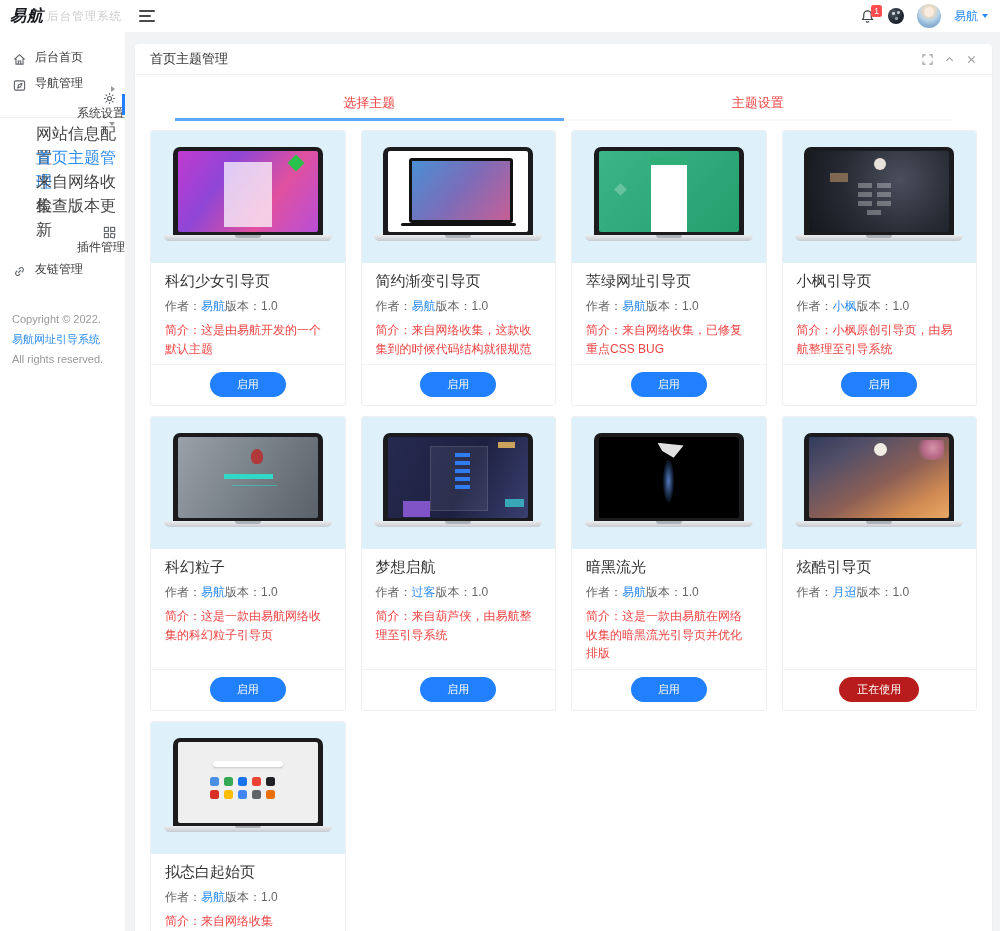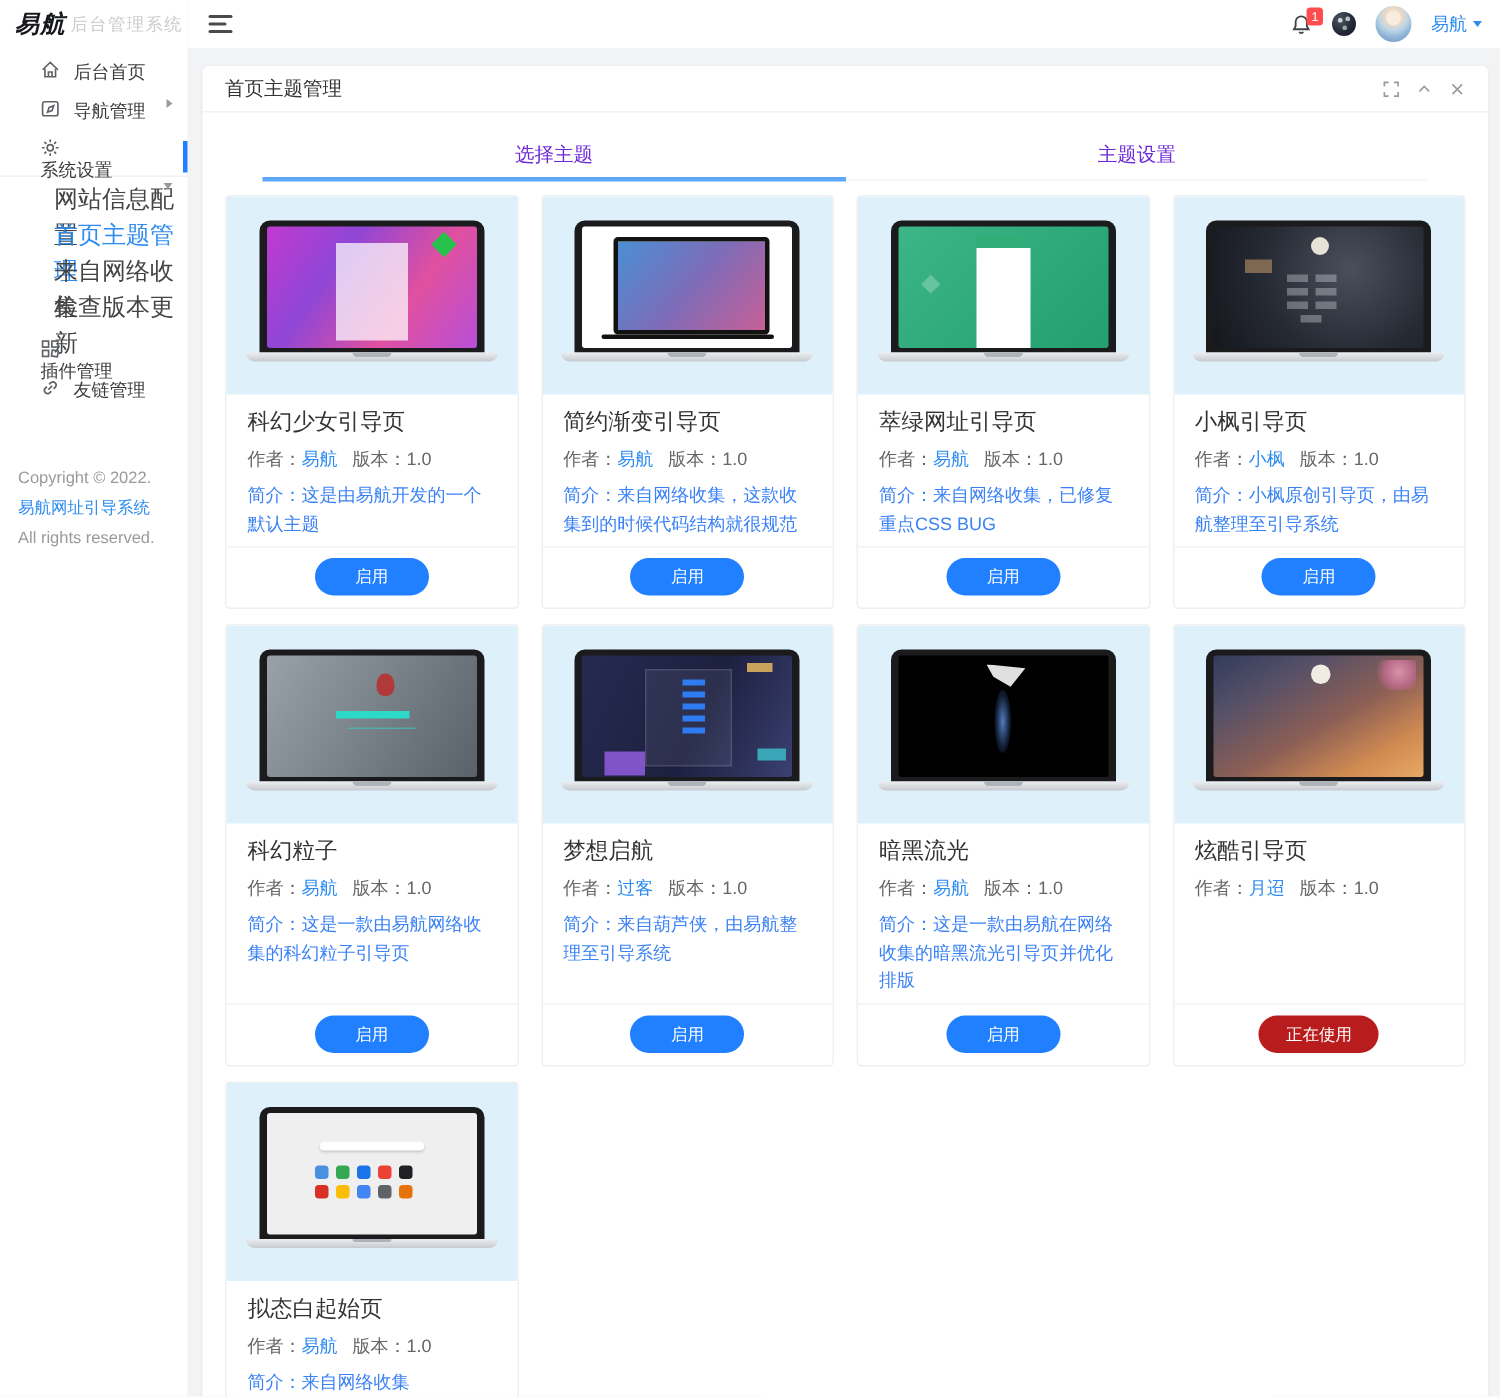--- a/index.html
+++ b/index.html
@@ -9,21 +9,21 @@
     background:#f2f3f5; color:#333; font-size:12px;
   }
   .app { display:flex; width:1000px; height:931px; }
 
   
   .sidebar { width:125px; background:#fff; flex-shrink:0; display:flex; flex-direction:column; position:relative; z-index:3; }
   .logo { height:32px; display:flex; align-items:center; padding-left:10px; white-space:nowrap; }
   .logo-main { font-family:"DejaVu Serif", serif; font-style:italic; font-weight:bold; font-size:16px; color:#16181d; letter-spacing:1px; }
   .logo-sub { font-size:11.5px; color:#ccc; margin-left:3px; letter-spacing:1px; }
   .nav { margin-top:8px; }
-  .nav-item { position:relative; height:26px; display:flex; align-items:flex-start; padding-left:27px; color:#3a3a3a; cursor:pointer; }
+  .nav-item { position:relative; height:26px; display:flex; align-items:flex-end; padding-left:13px; color:#3a3a3a; cursor:pointer; }
   .nav-item .ic { width:13px; height:13px; margin-right:9px; color:#5f6368; flex-shrink:0; }
   .nav-item .ic svg { width:13px; height:13px; display:block; }
   .nav-item span.lbl { font-size:12px; }
   .caret { margin-left:auto; margin-right:10px; width:0; height:0; }
   .caret.right { border-top:3.5px solid transparent; border-bottom:3.5px solid transparent; border-left:4px solid #9a9a9a; }
   .caret.down { border-left:3.5px solid transparent; border-right:3.5px solid transparent; border-top:4px solid #9a9a9a; }
   .nav-item.selected { border-bottom:1px solid #f2f2f2;flex-direction:column; }
   .nav-item.selected::after { content:""; position:absolute; right:0; top:2px; bottom:2px; width:3px; background:#2080ff; }
   .subnav { padding:4px 0 2px; }
   .sub-item { height:24px; line-height:24px; padding-left:36px; color:#444; cursor:pointer; font-size:16px; }
@@ -55,21 +55,21 @@
   .content { flex:1; padding:12px 8px 10px 10px; overflow:hidden; }
 
   
   .panel { background:#fff; border-radius:4px; box-shadow:0 1px 3px rgba(0,0,0,.05); min-height:876px; }
   .panel-header { display:flex; align-items:center; padding:6px 15px; border-bottom:1px solid #f2f2f2; }
   .panel-title { font-size:13px; color:#333; }
   .panel-tools { margin-left:auto; display:flex; align-items:center; gap:11px; color:#9a9a9a; }
   .panel-tools svg { width:11px; height:11px; display:block; cursor:pointer; }
 
   .tabs { display:flex; margin:0 40px; padding-top:9px; }
-  .tab { flex:1; text-align:center; padding:10px 0 9px; font-size:13px; color:#6d28d9; cursor:pointer; position:relative; }
+  .tab { flex:1; text-align:center; padding:10px 0 9px; font-size:13px; color:#ef4444; cursor:pointer; position:relative; }
   .tab::after { content:""; position:absolute; left:0; right:0; bottom:0; height:2px; background:#f7f7f7; }
   .tab.active::after { height:3px; background:#5ca7f7; }
 
   
   .grid { display:grid; grid-template-columns:repeat(4,1fr); gap:10px 15px; padding:9px 15px 0; }
   .theme-card { background:#fff; border:1px solid #efefef; border-radius:3px; display:flex; flex-direction:column; overflow:hidden; }
   .card-media { height:132px; background:#def1fb; position:relative; overflow:hidden; }
 
   .laptop { width:150px; margin:16px auto 0; }
   .lap-screen { height:88px; background:#1b1b1d; border-radius:7px 7px 0 0; position:relative; }
@@ -107,22 +107,22 @@
   .thumb-8::after { content:""; position:absolute; right:4%; top:4%; width:28px; height:20px; background:radial-gradient(circle at 60% 40%, #d793a8 0%, #b86a88 45%, transparent 75%); }
   .thumb-9 { background:#efefef; }
   .thumb-9::before { content:""; position:absolute; left:25%; top:24%; width:50%; height:6px; border-radius:3px; background:#fff; box-shadow:0 1px 2px rgba(0,0,0,.18); }
   .thumb-9::after { content:""; position:absolute; left:23%; top:43%; width:9px; height:9px; border-radius:2.5px; background:#4a90e2;
     box-shadow:14px 0 0 #34a853, 28px 0 0 #1a73e8, 42px 0 0 #ea4335, 56px 0 0 #202124, 0 13px 0 #d93025, 14px 13px 0 #fbbc04, 28px 13px 0 #4285f4, 42px 13px 0 #5f6368, 56px 13px 0 #e8710a; }
 
   .card-body { flex:1; padding:9px 14px 6px; min-height:80px; }
   .card-title { font-size:15px; color:#333; font-weight:normal; margin-bottom:7px; }
   .card-meta { color:#666; margin-bottom:6px; }
   .card-meta .author { color:#2d8cf0; text-decoration:none; cursor:pointer; }
-  .card-meta .ver-label { margin-left:10px; }
-  .card-desc { color:#3b82f6; line-height:1.55; }
+  .card-meta .ver-label { }
+  .card-desc { color:#ef4444; line-height:1.55; }
   .card-footer { border-top:1px solid #f2f2f2; padding:7px 0 8px; text-align:center; }
   .btn { display:inline-block; border:none; color:#fff; font-size:11px; padding:5px 27px; border-radius:13px; cursor:pointer; font-family:Liberation Serif, serif; }
   .state-enable { background:#2080ff; }
   .state-active { background:#b91c1c; padding:5px 18px; }
 </style>
 </head>
 <body>
 
 <div class="app">
 

